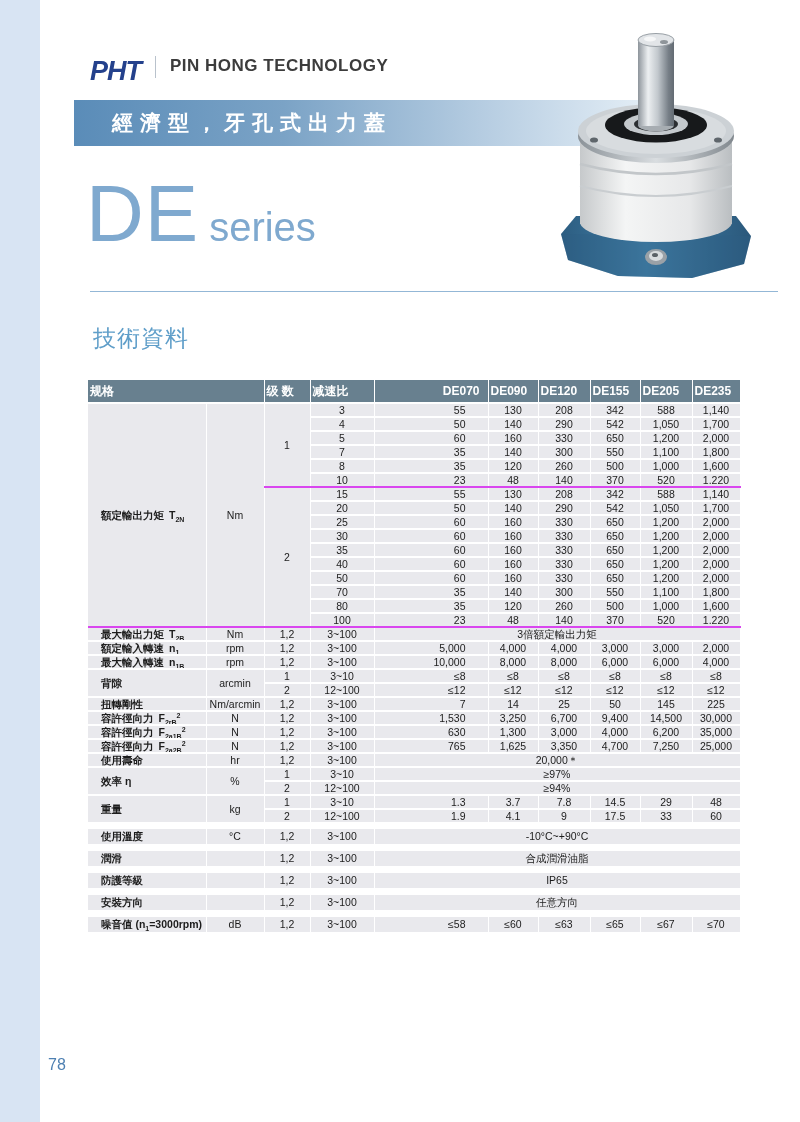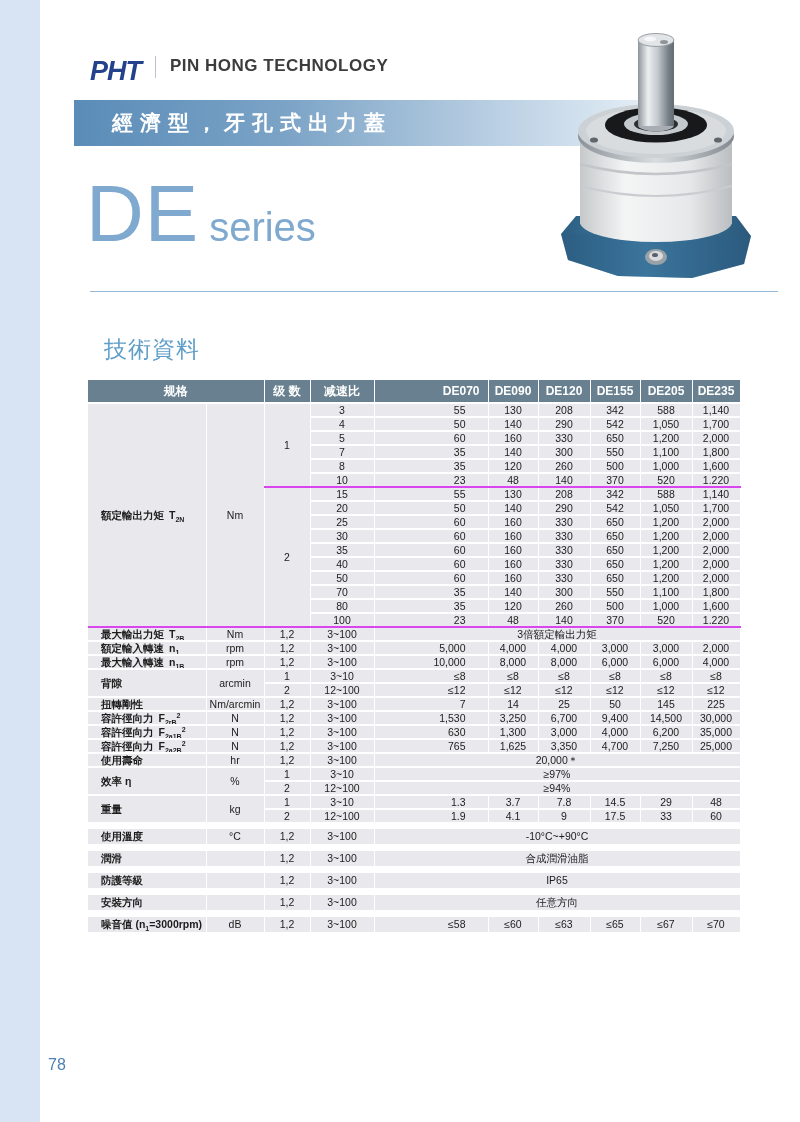--- a/index.html
+++ b/index.html
@@ -11,23 +11,23 @@
   .company{font-size:17px;font-weight:bold;color:#3c3c3c;letter-spacing:.5px}
   .banner{position:absolute;left:74px;top:100px;width:600px;height:46px;z-index:1;
     background:linear-gradient(90deg,#5a8cb8 0%,#7ba3c6 35%,#b9cfe3 70%,#ebf3f9 100%);
     display:flex;align-items:center;padding-left:38px;box-sizing:border-box}
   .banner-text{color:#fff;font-size:21px;font-weight:bold;letter-spacing:7px;white-space:nowrap}
   .product{position:absolute;left:538px;top:24px;z-index:2}
   .series{position:absolute;left:86px;top:168px;z-index:0}
   .de{font-size:80px;color:#7fa9cf;letter-spacing:1px}
   .suffix{font-size:40px;color:#7fa9cf;margin-left:10px}
   .rule{position:absolute;left:90px;top:291px;width:688px;height:1px;background:#93b7d6}
-  .secttitle{position:absolute;left:88px;top:318px;margin:16px;font-size:23px;font-weight:normal;color:#5f9ec9;letter-spacing:1px}
+  .secttitle{position:absolute;left:88px;top:318px;margin:5px;font-size:23px;font-weight:normal;color:#5f9ec9;letter-spacing:1px}
   table.spec{position:absolute;left:88px;top:380px;width:652px;border-collapse:collapse;table-layout:fixed;z-index:1}
-  .spec th{background:#68808f;color:#fff;font-size:12px;font-weight:bold;height:22px;border-right:1px solid #fff;padding:0 2px;text-align:center;white-space:nowrap;overflow:hidden}
+  .spec th{background:#68808f;color:#fff;font-size:12px;font-weight:bold;height:22px;border-right:1px solid #fff;padding:0 2px;text-align:left;white-space:nowrap;overflow:hidden}
   .spec th.m0{text-align:right;padding-right:8px}
   .spec td{background:#e9e9ed;font-size:10.5px;color:#1c1c1c;height:12px;line-height:12px;border-right:1px solid #fff;border-top:2px solid #fff;padding:0 2px;text-align:center;white-space:nowrap;overflow:hidden}
   .spec td.name{text-align:left;padding-left:13px;font-weight:600}
   .spec td.v0{text-align:right;padding-right:22px}
   .spec tr.gap td{border-top:7px solid #fff;height:15px;line-height:15px}
   .spec tr.sect td{border-top:2px solid #d946ef}
   .spec sub{font-size:7px;line-height:0}
   .spec sup{font-size:7px;line-height:0}
   .sym{margin-left:5px}
   .pagenum{position:absolute;left:48px;top:1056px;font-size:16px;color:#4e80b2}

